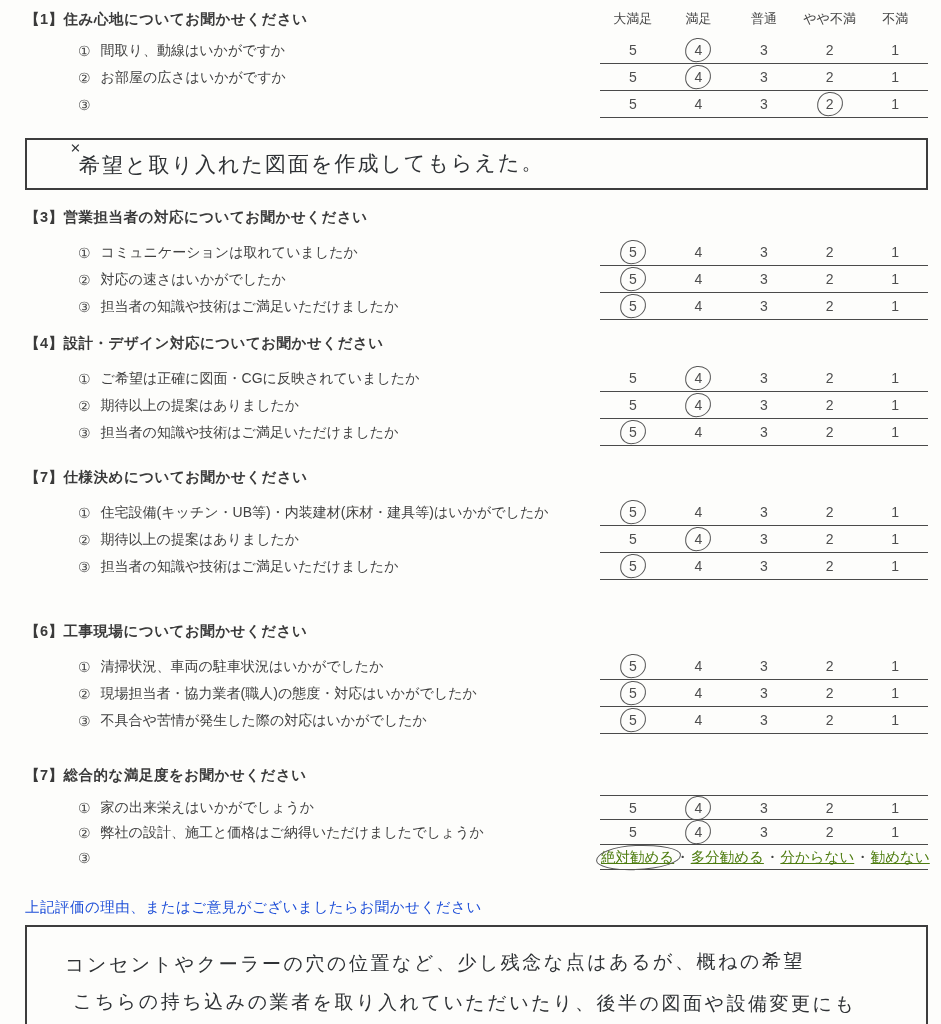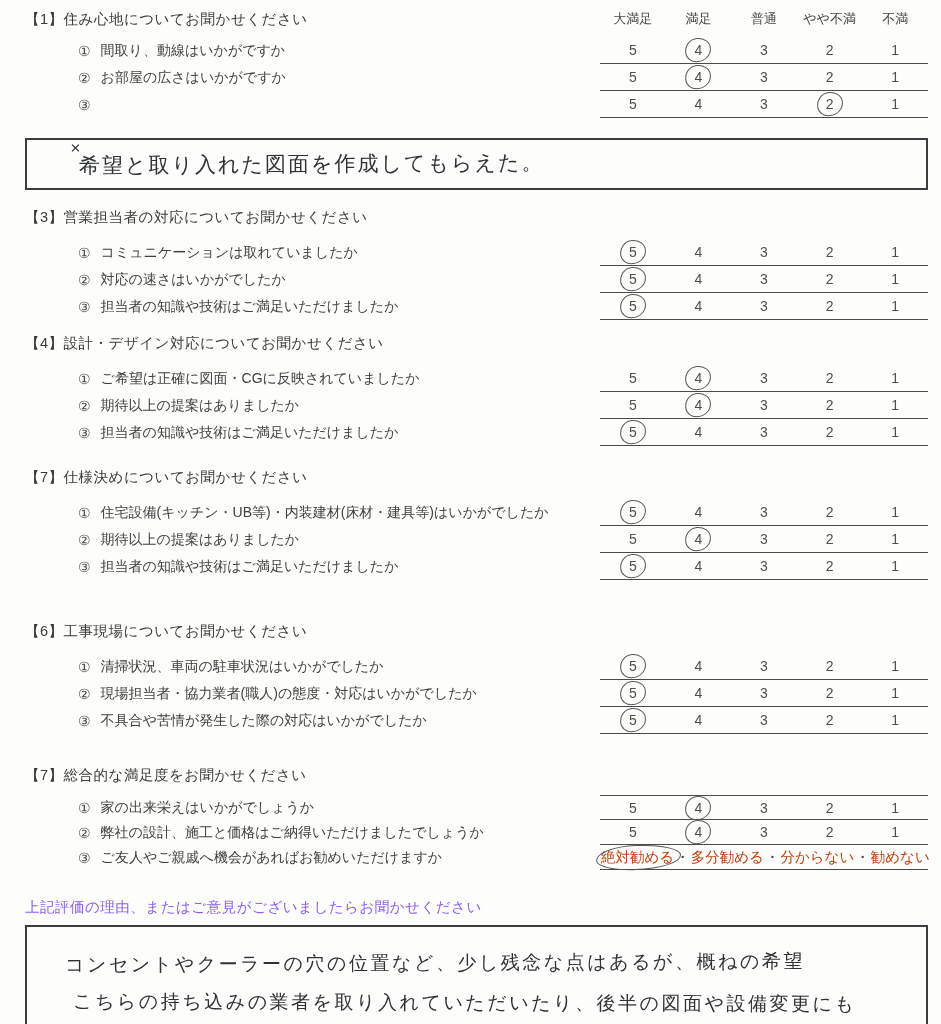--- a/index.html
+++ b/index.html
@@ -7,21 +7,21 @@
   body {
     background:#fdfdfb;
     font-family:"Liberation Sans", sans-serif;
     color:#3f3f3f;
     overflow:hidden;
   }
   .page { padding:10px 13px 0 25px; }
 
   
   .section-head { display:flex; align-items:flex-start; }
-  .section-title { flex:1; font-size:14.5px; color:#3a3a3a; letter-spacing:0.5px; }
+  .section-title { flex:1; font-size:14.5px; color:#3a3a3a; letter-spacing:0.5px;font-weight:bold; }
   .scale-heads { width:328px; display:flex; }
   .sh { flex:1; text-align:center; font-size:13px; color:#474747; white-space:nowrap; }
 
   .rows { margin-top:8px; }
   .q-row { display:flex; align-items:stretch; height:27px; }
   .q-left { flex:1; display:flex; align-items:center; gap:10px; padding-left:53px; font-size:14px; color:#404040; }
   .q-num { font-size:14px; color:#4a4a4a; }
   .ratings { width:328px; display:flex; align-items:center; border-bottom:1.8px solid #4a4a4a; }
   .cell { position:relative; flex:1; text-align:center; font-size:14px; color:#4e4e4e; }
   .cell.circled::after {
@@ -47,30 +47,30 @@
   .sec5 { margin-top:22px; }
   .sec6 { margin-top:42px; }
   .sec7 { margin-top:32px; }
   .sec3 .rows, .sec4 .rows, .sec5 .rows, .sec6 .rows { margin-top:12px; }
   .sec7 .rows { margin-top:10px; }
   .sec7 .q-row { height:25px; }
   .sec7 .ratings.first { border-top:1.8px solid #4a4a4a; }
 
   
   .ratings.opts { justify-content:flex-start; white-space:nowrap; }
-  .cell.opt { flex:0 0 auto; font-size:14.5px; color:#c2410c; padding:0 1px; }
+  .cell.opt { flex:0 0 auto; font-size:14.5px; color:#4d7c0f; padding:0 1px;text-decoration:underline; }
   .opt-sep { font-size:14.5px; color:#404040; }
   .cell.opt.circled::after {
     width:calc(100% + 8px); height:23px; left:-4px; margin:-12px 0 0 0;
     transform:rotate(-2deg);
   }
 
   
   .footer { margin-top:28px; }
-  .footer-label { font-size:14.5px; color:#8b5cf6; letter-spacing:0.5px; }
+  .footer-label { font-size:14.5px; color:#1d4ed8; letter-spacing:0.5px; }
   .comment-box {
     border:2px solid #3d3d3d; margin-top:8px; height:148px;
     padding:16px 18px 0 30px;
   }
   .comment-line { font-size:19px; letter-spacing:2.5px; color:#2f3235; line-height:40px; white-space:nowrap; }
   .comment-line:nth-child(1){ transform:rotate(-0.3deg); padding-left:8px; }
   .comment-line:nth-child(2){ transform:rotate(0.2deg); padding-left:16px; }
   .comment-line:nth-child(3){ transform:rotate(-0.2deg); }
 </style>
 </head>
@@ -345,21 +345,20 @@
           <span class="cell">5</span>
           <span class="cell circled">4</span>
           <span class="cell">3</span>
           <span class="cell">2</span>
           <span class="cell">1</span>
         </div>
       </div>
       <div class="q-row">
         <div class="q-left">
           <span class="q-num">③</span>
-          <span class="q-label">ご友人やご親戚へ機会があればお勧めいただけますか</span>
         </div>
         <div class="ratings opts">
           <span class="cell opt circled">絶対勧める</span>
           <span class="opt-sep">・</span>
           <span class="cell opt">多分勧める</span>
           <span class="opt-sep">・</span>
           <span class="cell opt">分からない</span>
           <span class="opt-sep">・</span>
           <span class="cell opt">勧めない</span>
         </div>

